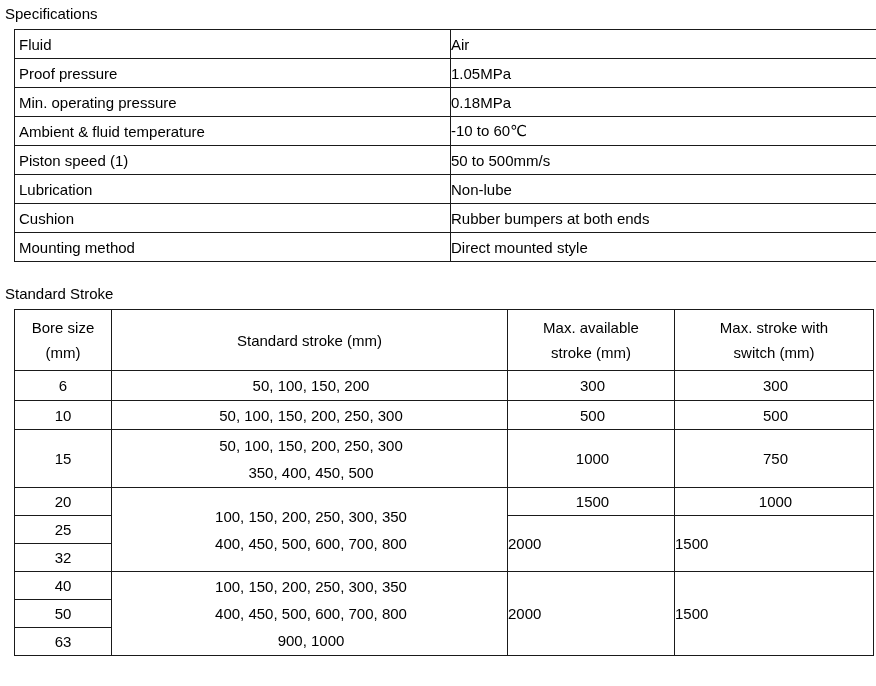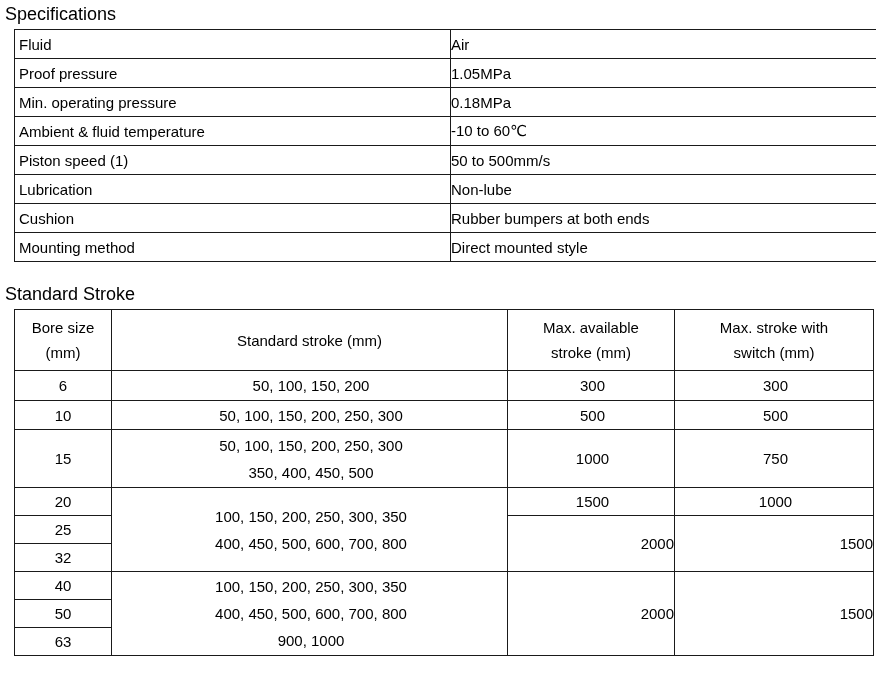--- a/index.html
+++ b/index.html
@@ -6,21 +6,21 @@
     margin: 0;
     padding: 0;
     background: #ffffff;
     width: 876px;
     height: 686px;
     overflow: hidden;
     font-family: "Liberation Sans", "DejaVu Sans", sans-serif;
     color: #000000;
   }
   .section-title {
-    font-size: 18px;
+    font-size: 15px;
     margin: 6px 0 7px 5px;
     line-height: 16px;
   }
   table {
     border-collapse: collapse;
     table-layout: fixed;
     margin-left: 14px;
   }
   td {
     border: 1px solid #1a1a1a;
@@ -54,21 +54,21 @@
   .stroke-cell {
     text-align: center;
     padding-left: 3px;
     white-space: pre-line;
     line-height: 27px;
   }
   .num-left {
     text-align: center;
     padding-left: 3px;
   }
-  .num-center { text-align: right; }
+  .num-center { text-align: left; }
   .row-s  td { height: 28px; }
   .row-s6 td { height: 29px; }
   .row-d  td { height: 57px; }
   .row-g  td { height: 27px; }
 </style>
 </head>
 <body>
 
 <div class="section-title">Specifications</div>
 

